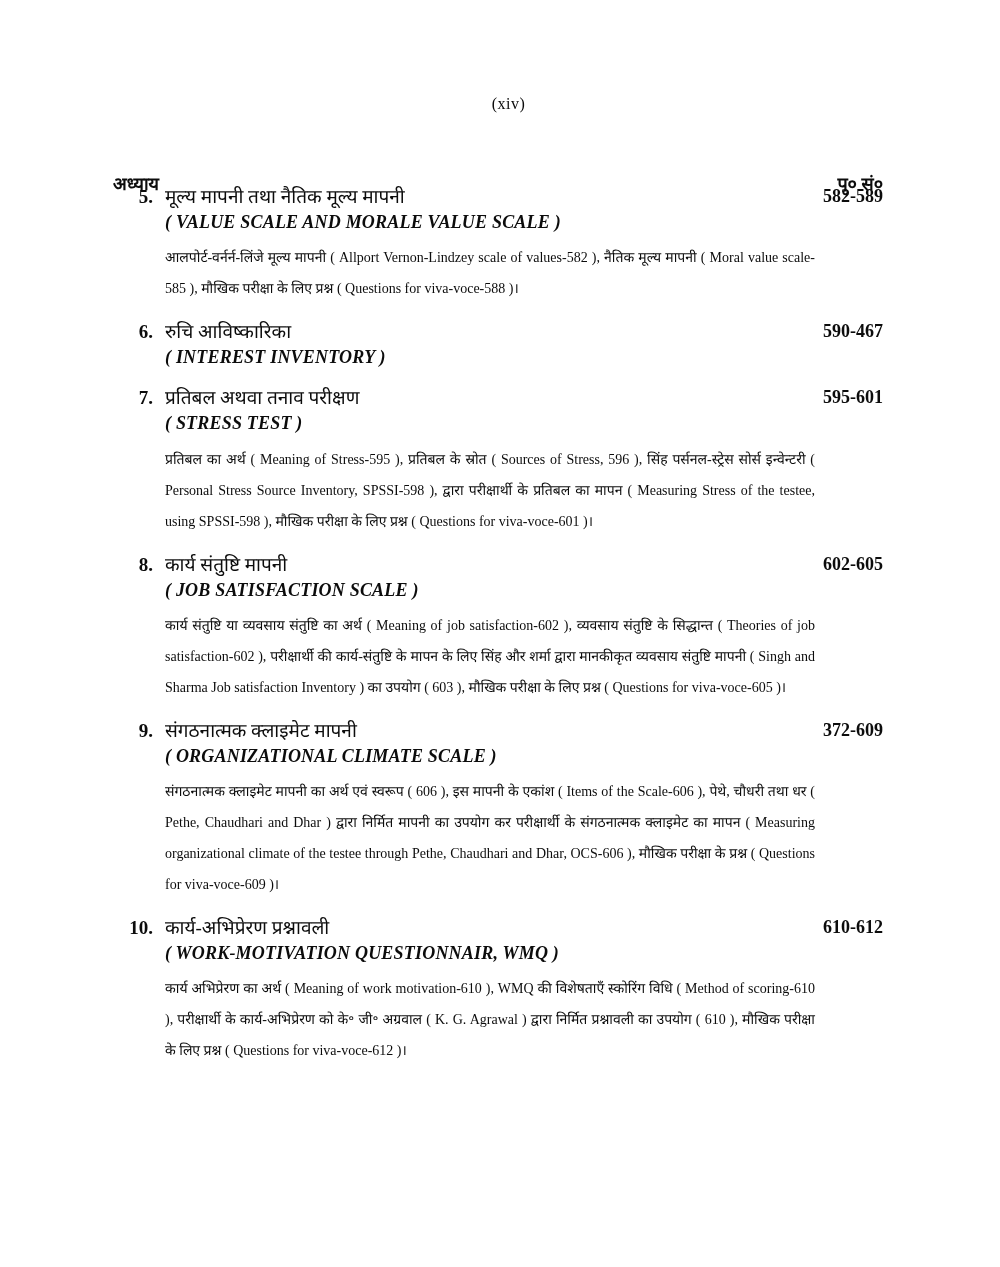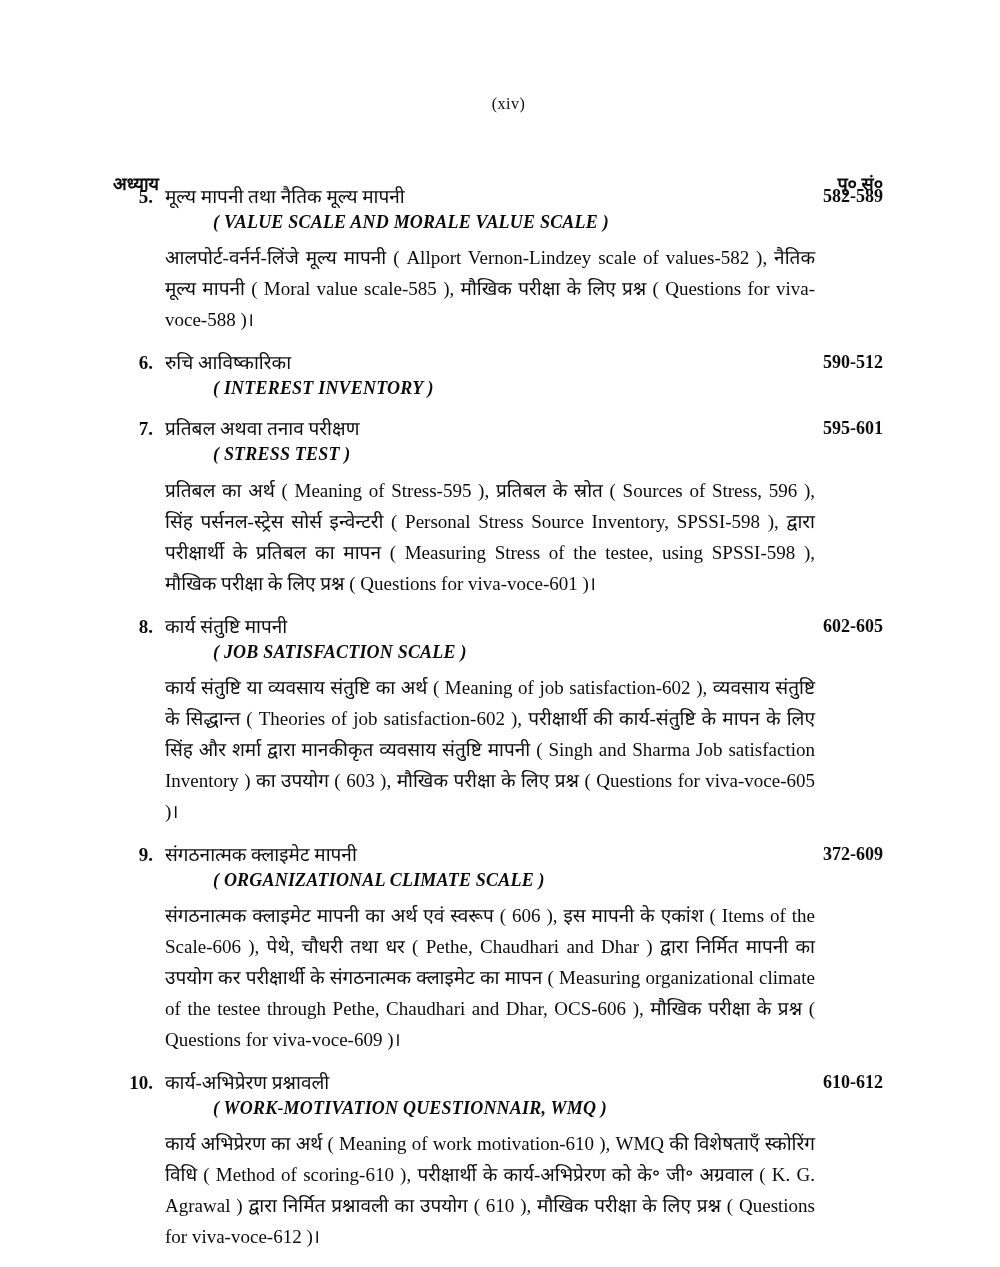--- a/index.html
+++ b/index.html
@@ -74,33 +74,32 @@
     font-weight: normal;
     font-size: 19px;
     line-height: 1.32;
   }
   .entry-title-en {
     font-weight: bold;
     font-style: italic;
     font-size: 18px;
     line-height: 1.45;
     letter-spacing: 0.2px;
-    margin-left: 48px;
   }
   .entry-pages {
     flex: 0 0 auto;
     font-weight: bold;
     font-size: 18px;
     line-height: 1.38;
     padding-left: 12px;
   }
   .entry-desc {
     margin: 7px 0 0 52px;
     width: 650px;
-    font-size: 19px;
+    font-size: 14px;
     line-height: 31px;
     text-align: justify;
   }
 </style>
 </head>
 <body>
 
 <div class="page">
 
   <div class="folio">(xiv)</div>
@@ -124,21 +123,21 @@
       <p class="entry-desc">आलपोर्ट-वर्नर्न-लिंजे मूल्य मापनी ( Allport Vernon-Lindzey scale of values-582 ), नैतिक मूल्य मापनी ( Moral value scale-585 ), मौखिक परीक्षा के लिए प्रश्न ( Questions for viva-voce-588 )।</p>
     </div>
 
     <div class="entry">
       <div class="entry-head">
         <span class="entry-num">6.</span>
         <div class="entry-titles">
           <div class="entry-title-hi">रुचि आविष्कारिका</div>
           <div class="entry-title-en">( INTEREST INVENTORY )</div>
         </div>
-        <span class="entry-pages">590-512</span>
+        <span class="entry-pages">590-467</span>
       </div>
     </div>
 
     <div class="entry">
       <div class="entry-head">
         <span class="entry-num">7.</span>
         <div class="entry-titles">
           <div class="entry-title-hi">प्रतिबल अथवा तनाव परीक्षण</div>
           <div class="entry-title-en">( STRESS TEST )</div>
         </div>

